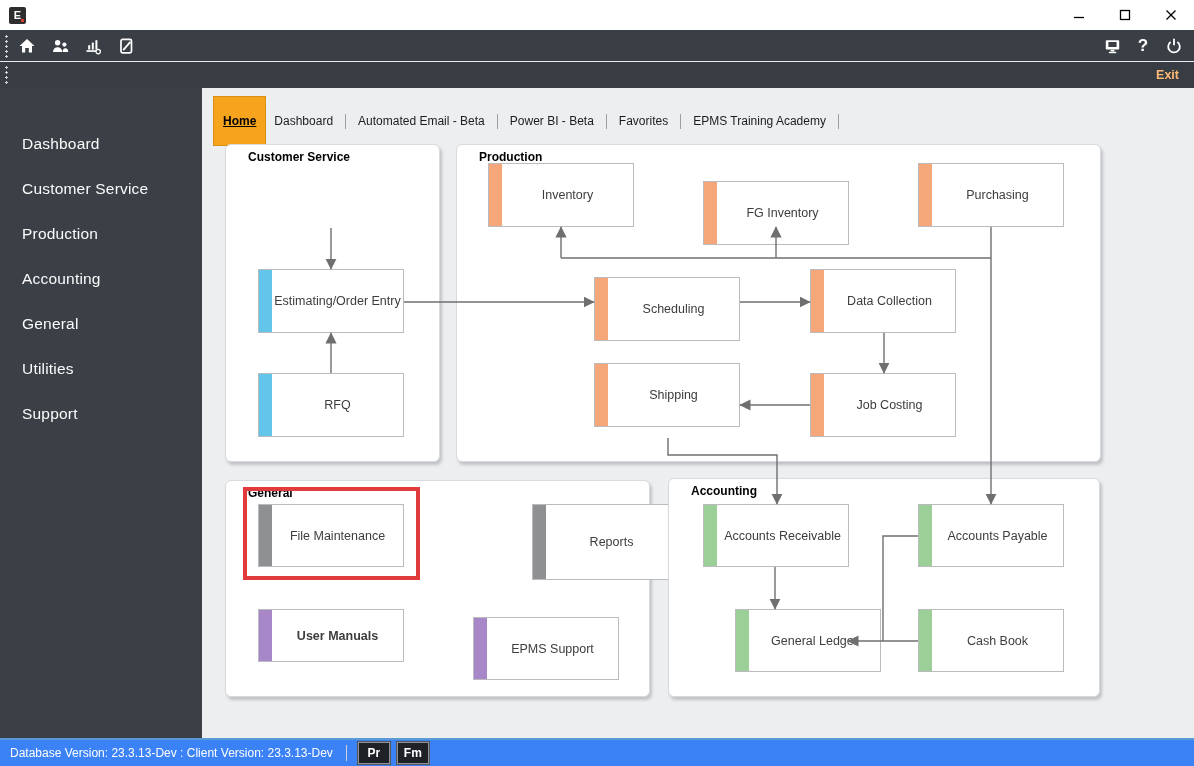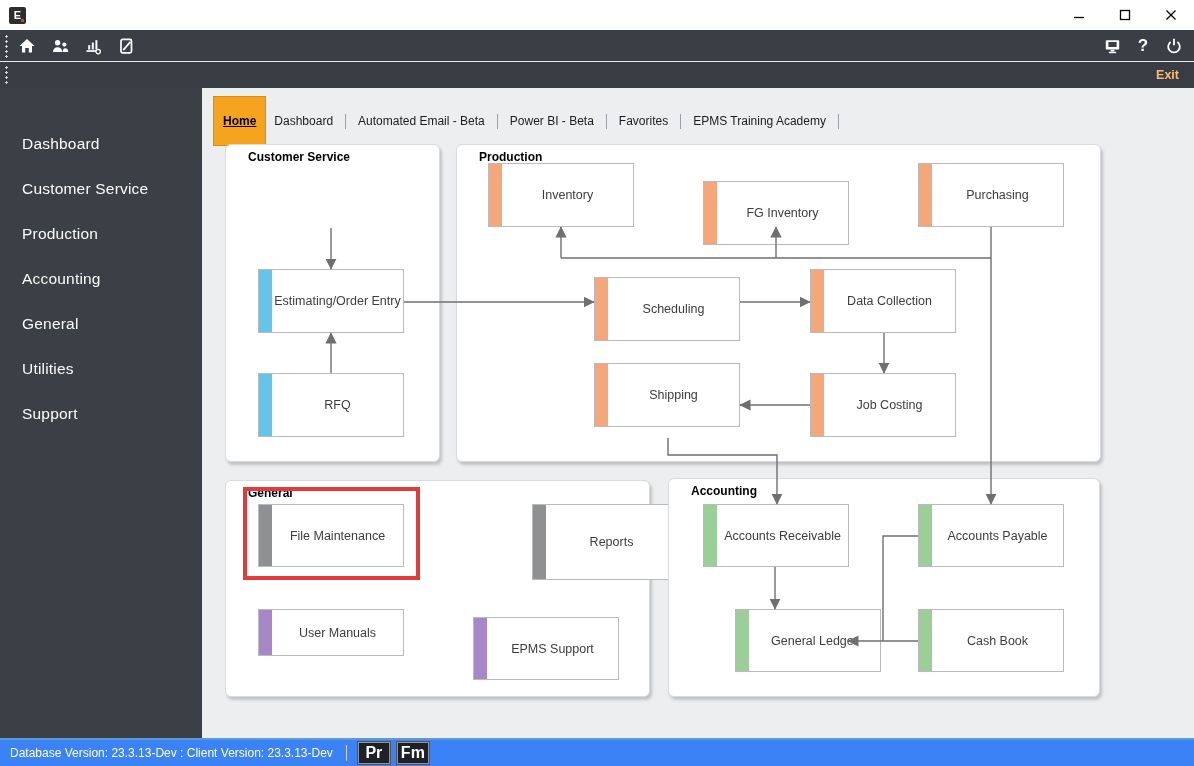--- a/index.html
+++ b/index.html
@@ -81,21 +81,21 @@
   .red-box{position:absolute;box-sizing:border-box;border:4px solid #E23B3B;z-index:4;pointer-events:none;}
   
   .statusbar{
     position:absolute;left:0;bottom:0;width:1194px;height:28px;background:#3b82f6;
     border-top:2px solid #5B9BD5;box-sizing:border-box;display:flex;align-items:center;
     padding-left:10px;color:#fff;font-size:12px;
   }
   .status-sep{width:1px;height:16px;background:#cfd2d5;margin:0 11px 0 13px;}
   .status-btn{
     min-width:24px;height:20px;margin-right:7px;background:#1E2226;border:1px solid #8f9398;
-    box-shadow:0 0 0 1px #54585d;color:#fff;font-size:16px;font-weight:bold;
+    box-shadow:0 0 0 1px #54585d;color:#fff;font-size:12px;font-weight:bold;
     display:flex;align-items:center;justify-content:center;padding:0 3px;cursor:default;
   }
 </style>
 </head>
 <body>
 
 <div class="titlebar">
   <div class="app-icon">E</div>
   <div class="win-controls">
     <div class="win-btn">
@@ -248,21 +248,21 @@
       <div class="panel-title">General</div>
     </div>
     <div class="dbox" style="left: 258px; top: 504px; width: 146px; height: 63px;">
       <span class="stripe" style="background: rgb(143, 144, 146);"></span>
       <span class="dbox-label">File Maintenance</span>
     </div>
     <div class="dbox" style="left: 484px; top: 504px; width: 146px; height: 76px; margin-left: 48px;">
       <span class="stripe" style="background: rgb(143, 144, 146);"></span>
       <span class="dbox-label">Reports</span>
     </div>
-    <div class="dbox" style="left: 258px; top: 609px; width: 146px; height: 47px;">
+    <div class="dbox" style="left: 258px; top: 609px; width: 146px; height: 53px; font-weight: bold;">
       <span class="stripe" style="background: rgb(168, 135, 201);"></span>
       <span class="dbox-label">User Manuals</span>
     </div>
     <div class="dbox" style="left: 473px; top: 609px; width: 146px; height: 63px; margin-top: 8px;">
       <span class="stripe" style="background: rgb(168, 135, 201);"></span>
       <span class="dbox-label">EPMS Support</span>
     </div>
     <div class="panel" style="left: 668px; top: 478px; width: 432px; height: 219px;">
       <div class="panel-title">Accounting</div>
     </div>

